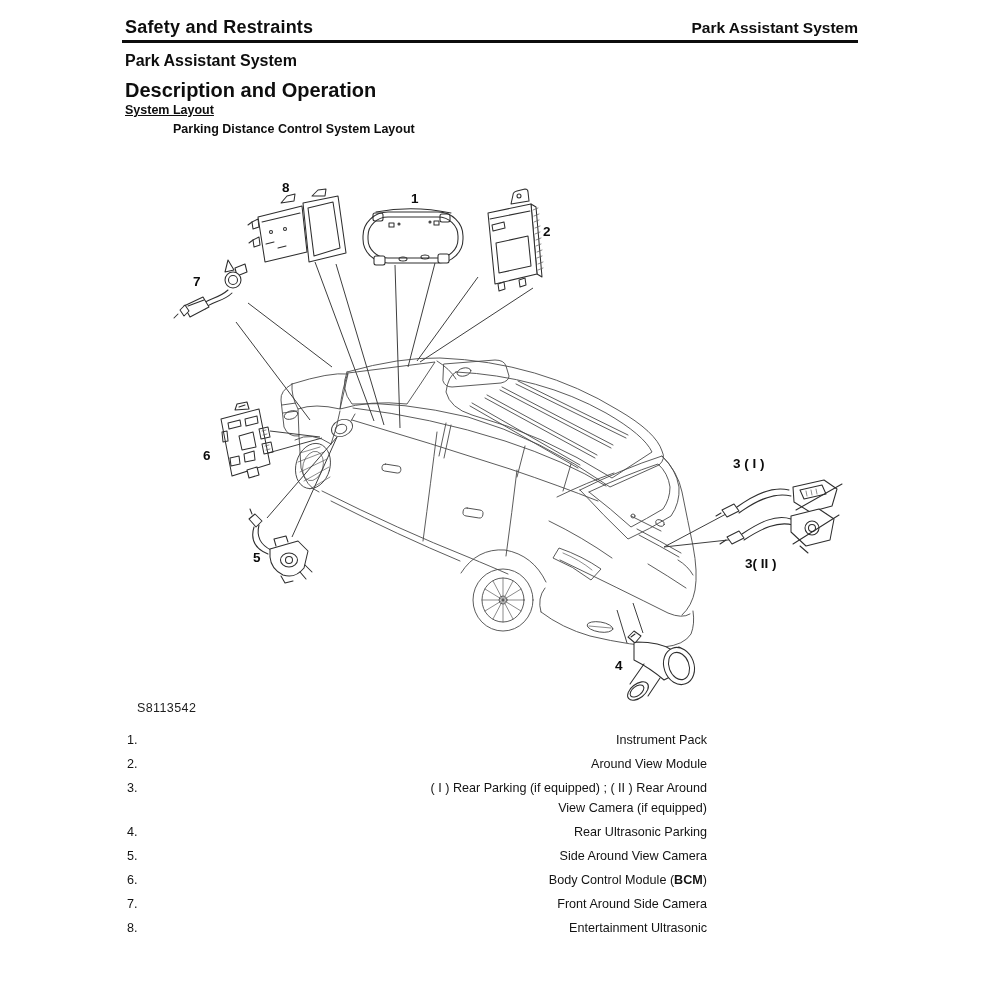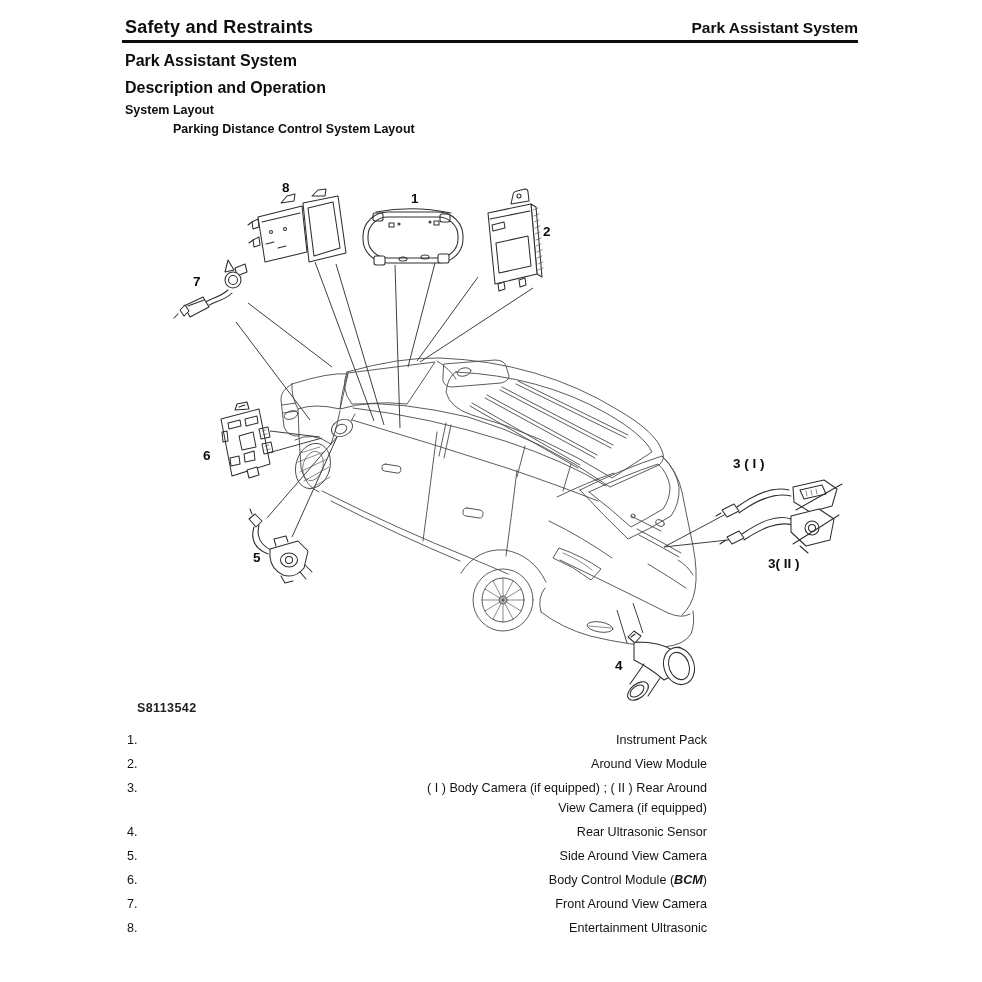--- a/index.html
+++ b/index.html
@@ -4,40 +4,40 @@
 <style>
   html,body{margin:0;padding:0;background:#ffffff;}
   body{width:982px;height:982px;font-family:"Liberation Sans",sans-serif;color:#0e0e0e;}
   .page{position:relative;width:982px;height:982px;background:#fff;overflow:hidden;}
 
   .hdr-left{position:absolute;left:125px;top:17px;font-size:18px;font-weight:bold;letter-spacing:.2px;}
   .hdr-right{position:absolute;left:0;top:19px;width:858px;text-align:right;font-size:15.5px;font-weight:bold;}
   .rule{position:absolute;left:122px;top:40px;width:736px;height:3px;background:#0d0d0d;}
 
   .h-title{position:absolute;left:125px;top:52px;font-size:16px;font-weight:bold;}
-  .h-sub{position:absolute;left:125px;top:79px;font-size:16px;font-weight:bold;}
-  .h-sec{position:absolute;left:125px;top:103px;font-size:12.5px;font-weight:bold;}
+  .h-sub{position:absolute;left:125px;top:79px;font-size:20px;font-weight:bold;}
+  .h-sec{position:absolute;left:125px;top:103px;font-size:12.5px;font-weight:bold;text-decoration:underline;}
   .h-subsec{position:absolute;left:125px;top:122px;font-size:12.5px;font-weight:bold;padding-left:48px;}
 
   svg.diagram{position:absolute;left:0;top:150px;}
   .ln{fill:none;stroke:#4a4a4a;stroke-width:.9;stroke-linecap:round;stroke-linejoin:round;}
   .lnf{fill:#ffffff;stroke:#4a4a4a;stroke-width:.9;stroke-linejoin:round;}
   .cp{fill:#ffffff;stroke:#2e2e2e;stroke-width:1.05;stroke-linecap:round;stroke-linejoin:round;}
   .cl{fill:none;stroke:#2e2e2e;stroke-width:1.05;stroke-linecap:round;stroke-linejoin:round;}
   .thin{fill:none;stroke:#5a5a5a;stroke-width:.7;stroke-linecap:round;}
   .leader{fill:none;stroke:#3f3f3f;stroke-width:1;}
 
   .callout{position:absolute;font-size:13.5px;font-weight:bold;color:#0c0c0c;white-space:nowrap;}
-  .figcode{position:absolute;left:137px;top:701px;font-size:12.5px;color:#1d1d1d;letter-spacing:.4px;font-weight:bold;}
+  .figcode{position:absolute;left:137px;top:701px;font-size:12.5px;color:#1d1d1d;letter-spacing:.4px;}
 
   .legend{position:absolute;left:127px;top:731px;width:580px;}
   .lrow{display:flex;margin-bottom:4.5px;font-size:12.6px;line-height:19.6px;color:#141414;}
   .lnum{width:23px;flex:none;}
   .ltext{flex:1;text-align:right;}
-  .ltext b{font-weight:bold;font-style:italic;}
+  .ltext b{font-weight:bold;}
 </style>
 </head>
 <body>
 
 <div class="page">
 
   <div class="hdr-left">Safety and Restraints</div>
   <div class="hdr-right">Park Assistant System</div>
   <div class="rule"></div>
 
@@ -260,53 +260,53 @@
     </g>
   </svg>
 
   <div class="callout" style="left:282px;top:180px;">8</div>
   <div class="callout" style="left:411px;top:191px;">1</div>
   <div class="callout" style="left:543px;top:224px;">2</div>
   <div class="callout" style="left:193px;top:274px;">7</div>
   <div class="callout" style="left:203px;top:448px;">6</div>
   <div class="callout" style="left:253px;top:550px;">5</div>
   <div class="callout" style="left:733px;top:456px;">3 ( I )</div>
-  <div class="callout" style="left:768px;top:556px;text-align:right;">3( II )</div>
+  <div class="callout" style="left:745px;top:556px;text-align:right;">3( II )</div>
   <div class="callout" style="left:615px;top:658px;">4</div>
 
   <div class="figcode">S8113542</div>
 
   <div class="legend">
     <div class="lrow">
       <span class="lnum">1.</span>
       <span class="ltext">Instrument Pack</span>
     </div>
     <div class="lrow">
       <span class="lnum">2.</span>
       <span class="ltext">Around View Module</span>
     </div>
     <div class="lrow">
       <span class="lnum">3.</span>
-      <span class="ltext"><span>( I ) Body Camera (if equipped) ;  ( II ) Rear Around</span><br><span>View Camera (if equipped)</span></span>
+      <span class="ltext"><span>( I ) Rear Parking (if equipped) ;  ( II ) Rear Around</span><br><span>View Camera (if equipped)</span></span>
     </div>
     <div class="lrow">
       <span class="lnum">4.</span>
-      <span class="ltext">Rear Ultrasonic Sensor</span>
+      <span class="ltext">Rear Ultrasonic Parking</span>
     </div>
     <div class="lrow">
       <span class="lnum">5.</span>
       <span class="ltext">Side Around View Camera</span>
     </div>
     <div class="lrow">
       <span class="lnum">6.</span>
       <span class="ltext"><span>Body Control Module (</span><b>BCM</b><span>)</span></span>
     </div>
     <div class="lrow">
       <span class="lnum">7.</span>
-      <span class="ltext">Front Around View Camera</span>
+      <span class="ltext">Front Around Side Camera</span>
     </div>
     <div class="lrow">
       <span class="lnum">8.</span>
       <span class="ltext">Entertainment Ultrasonic</span>
     </div>
   </div>
 
 </div>
 
 </body></html>

